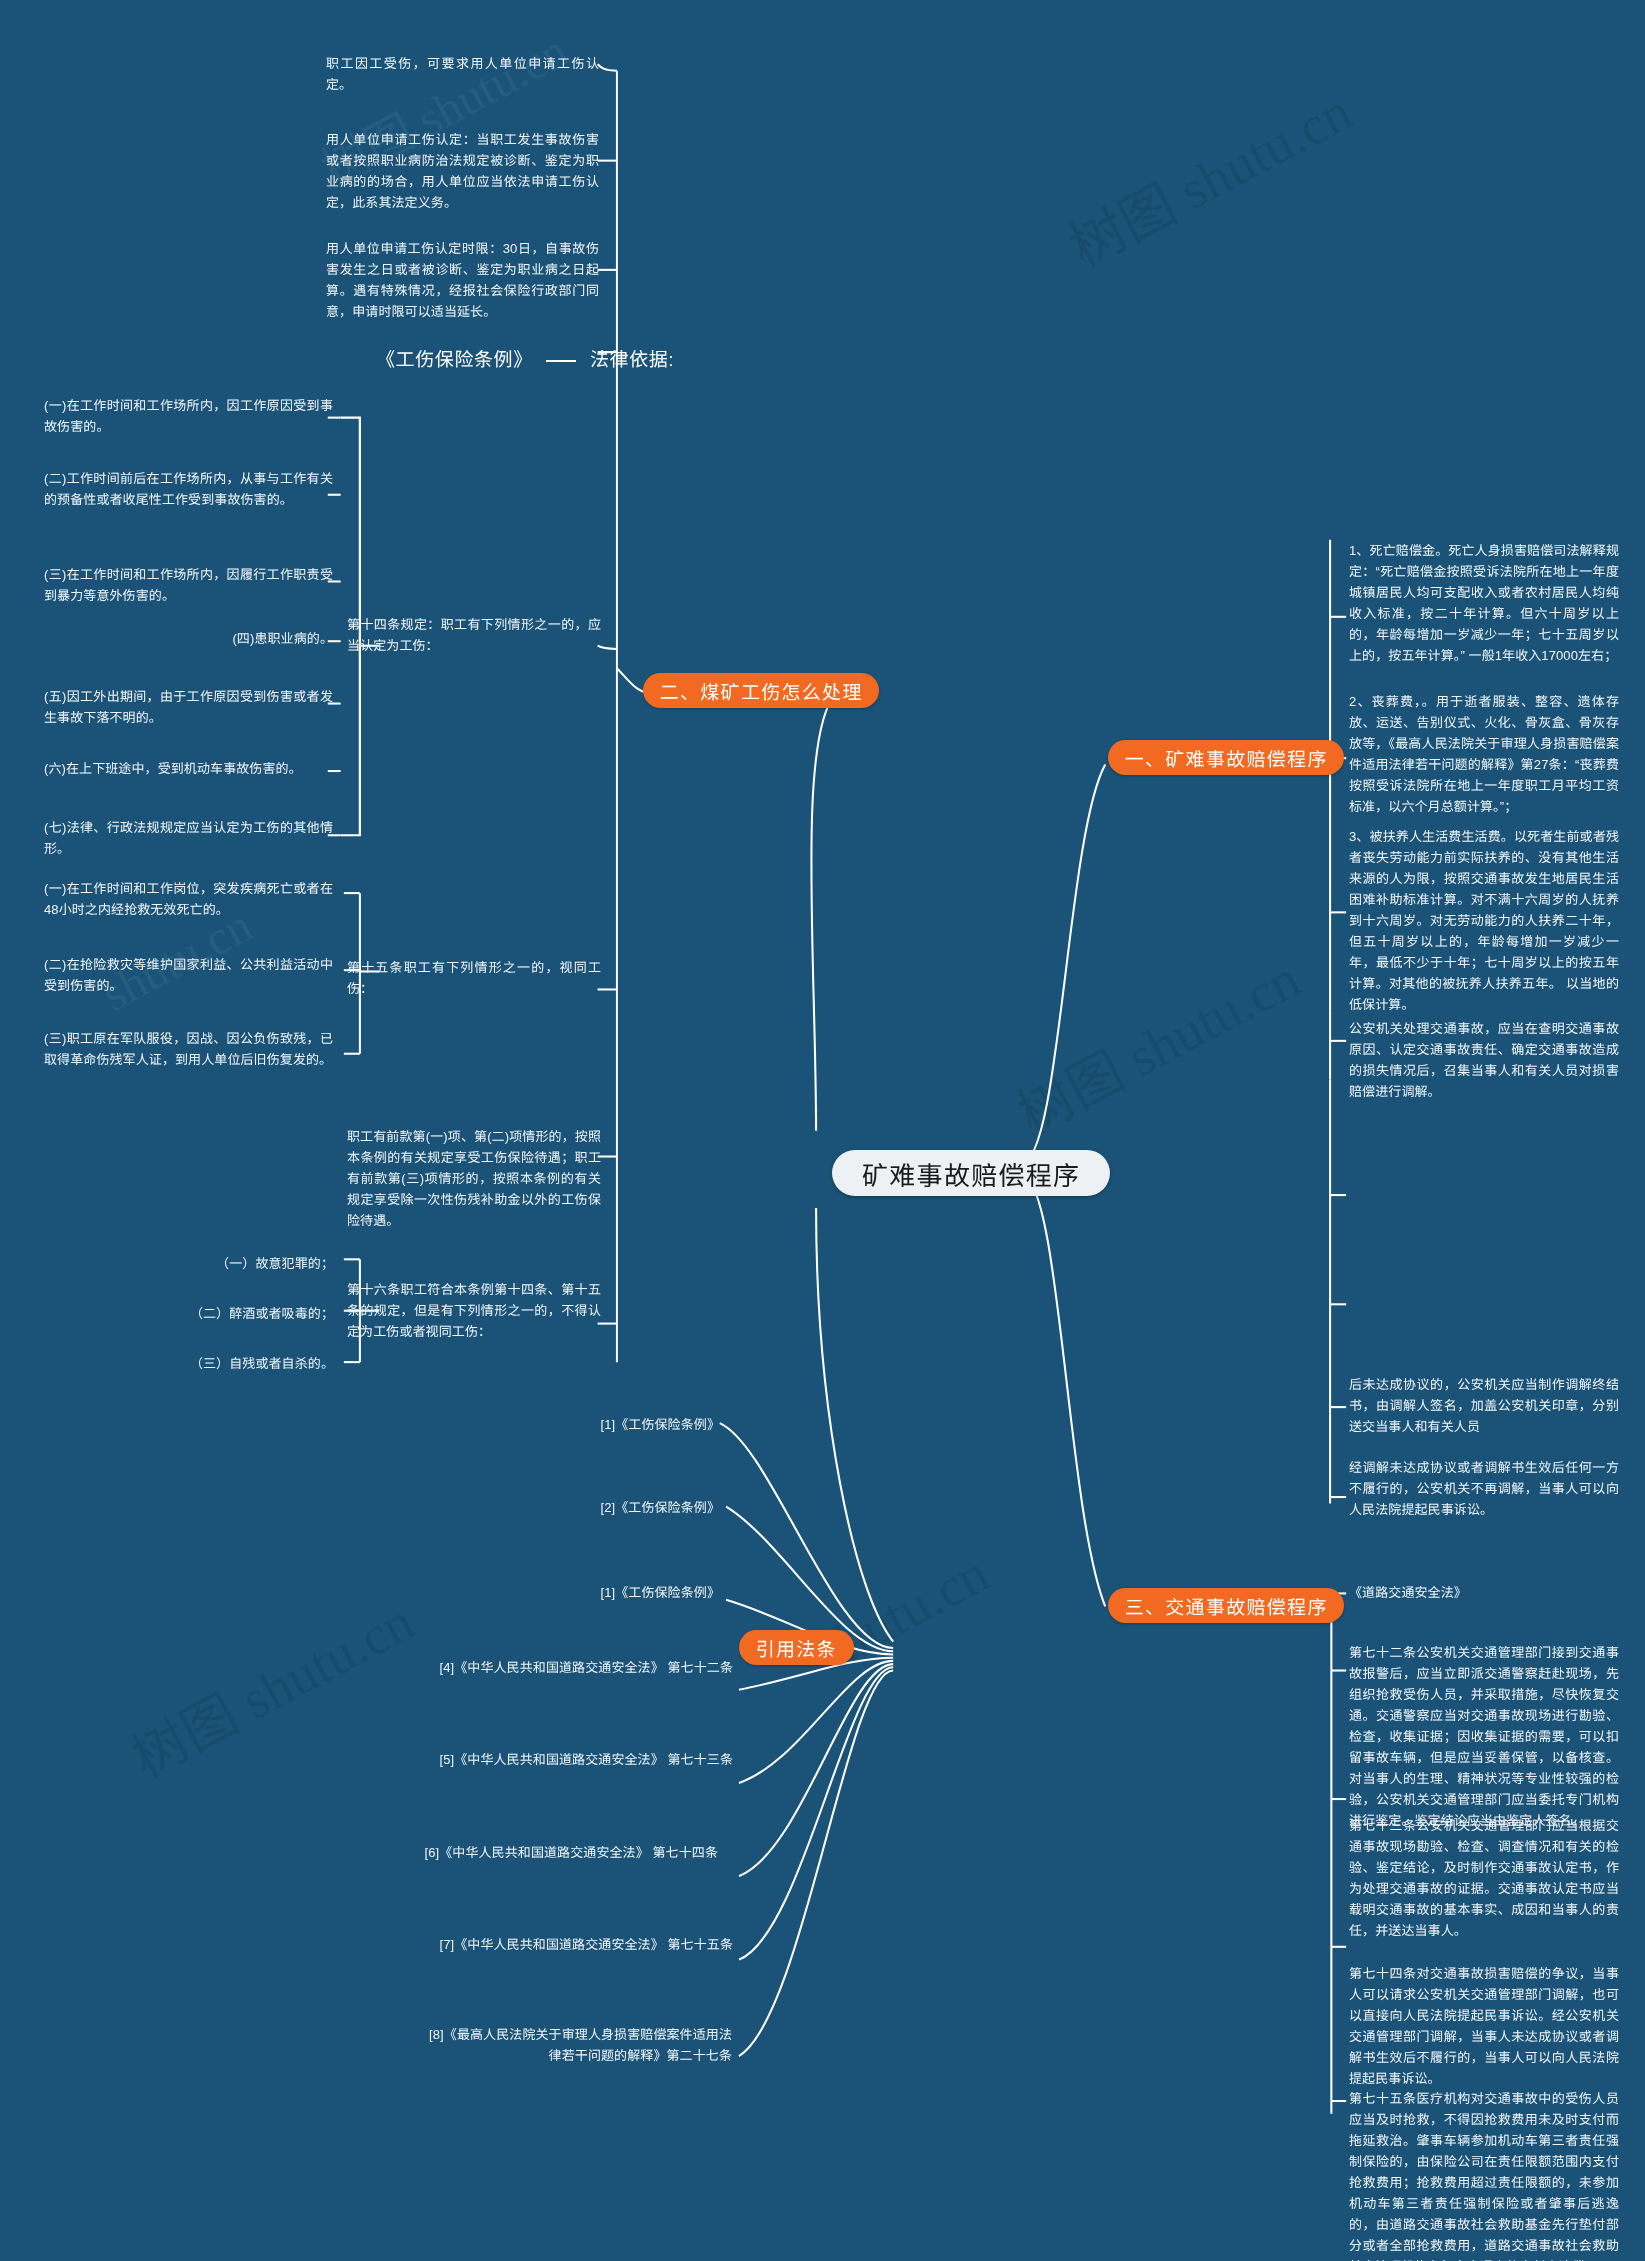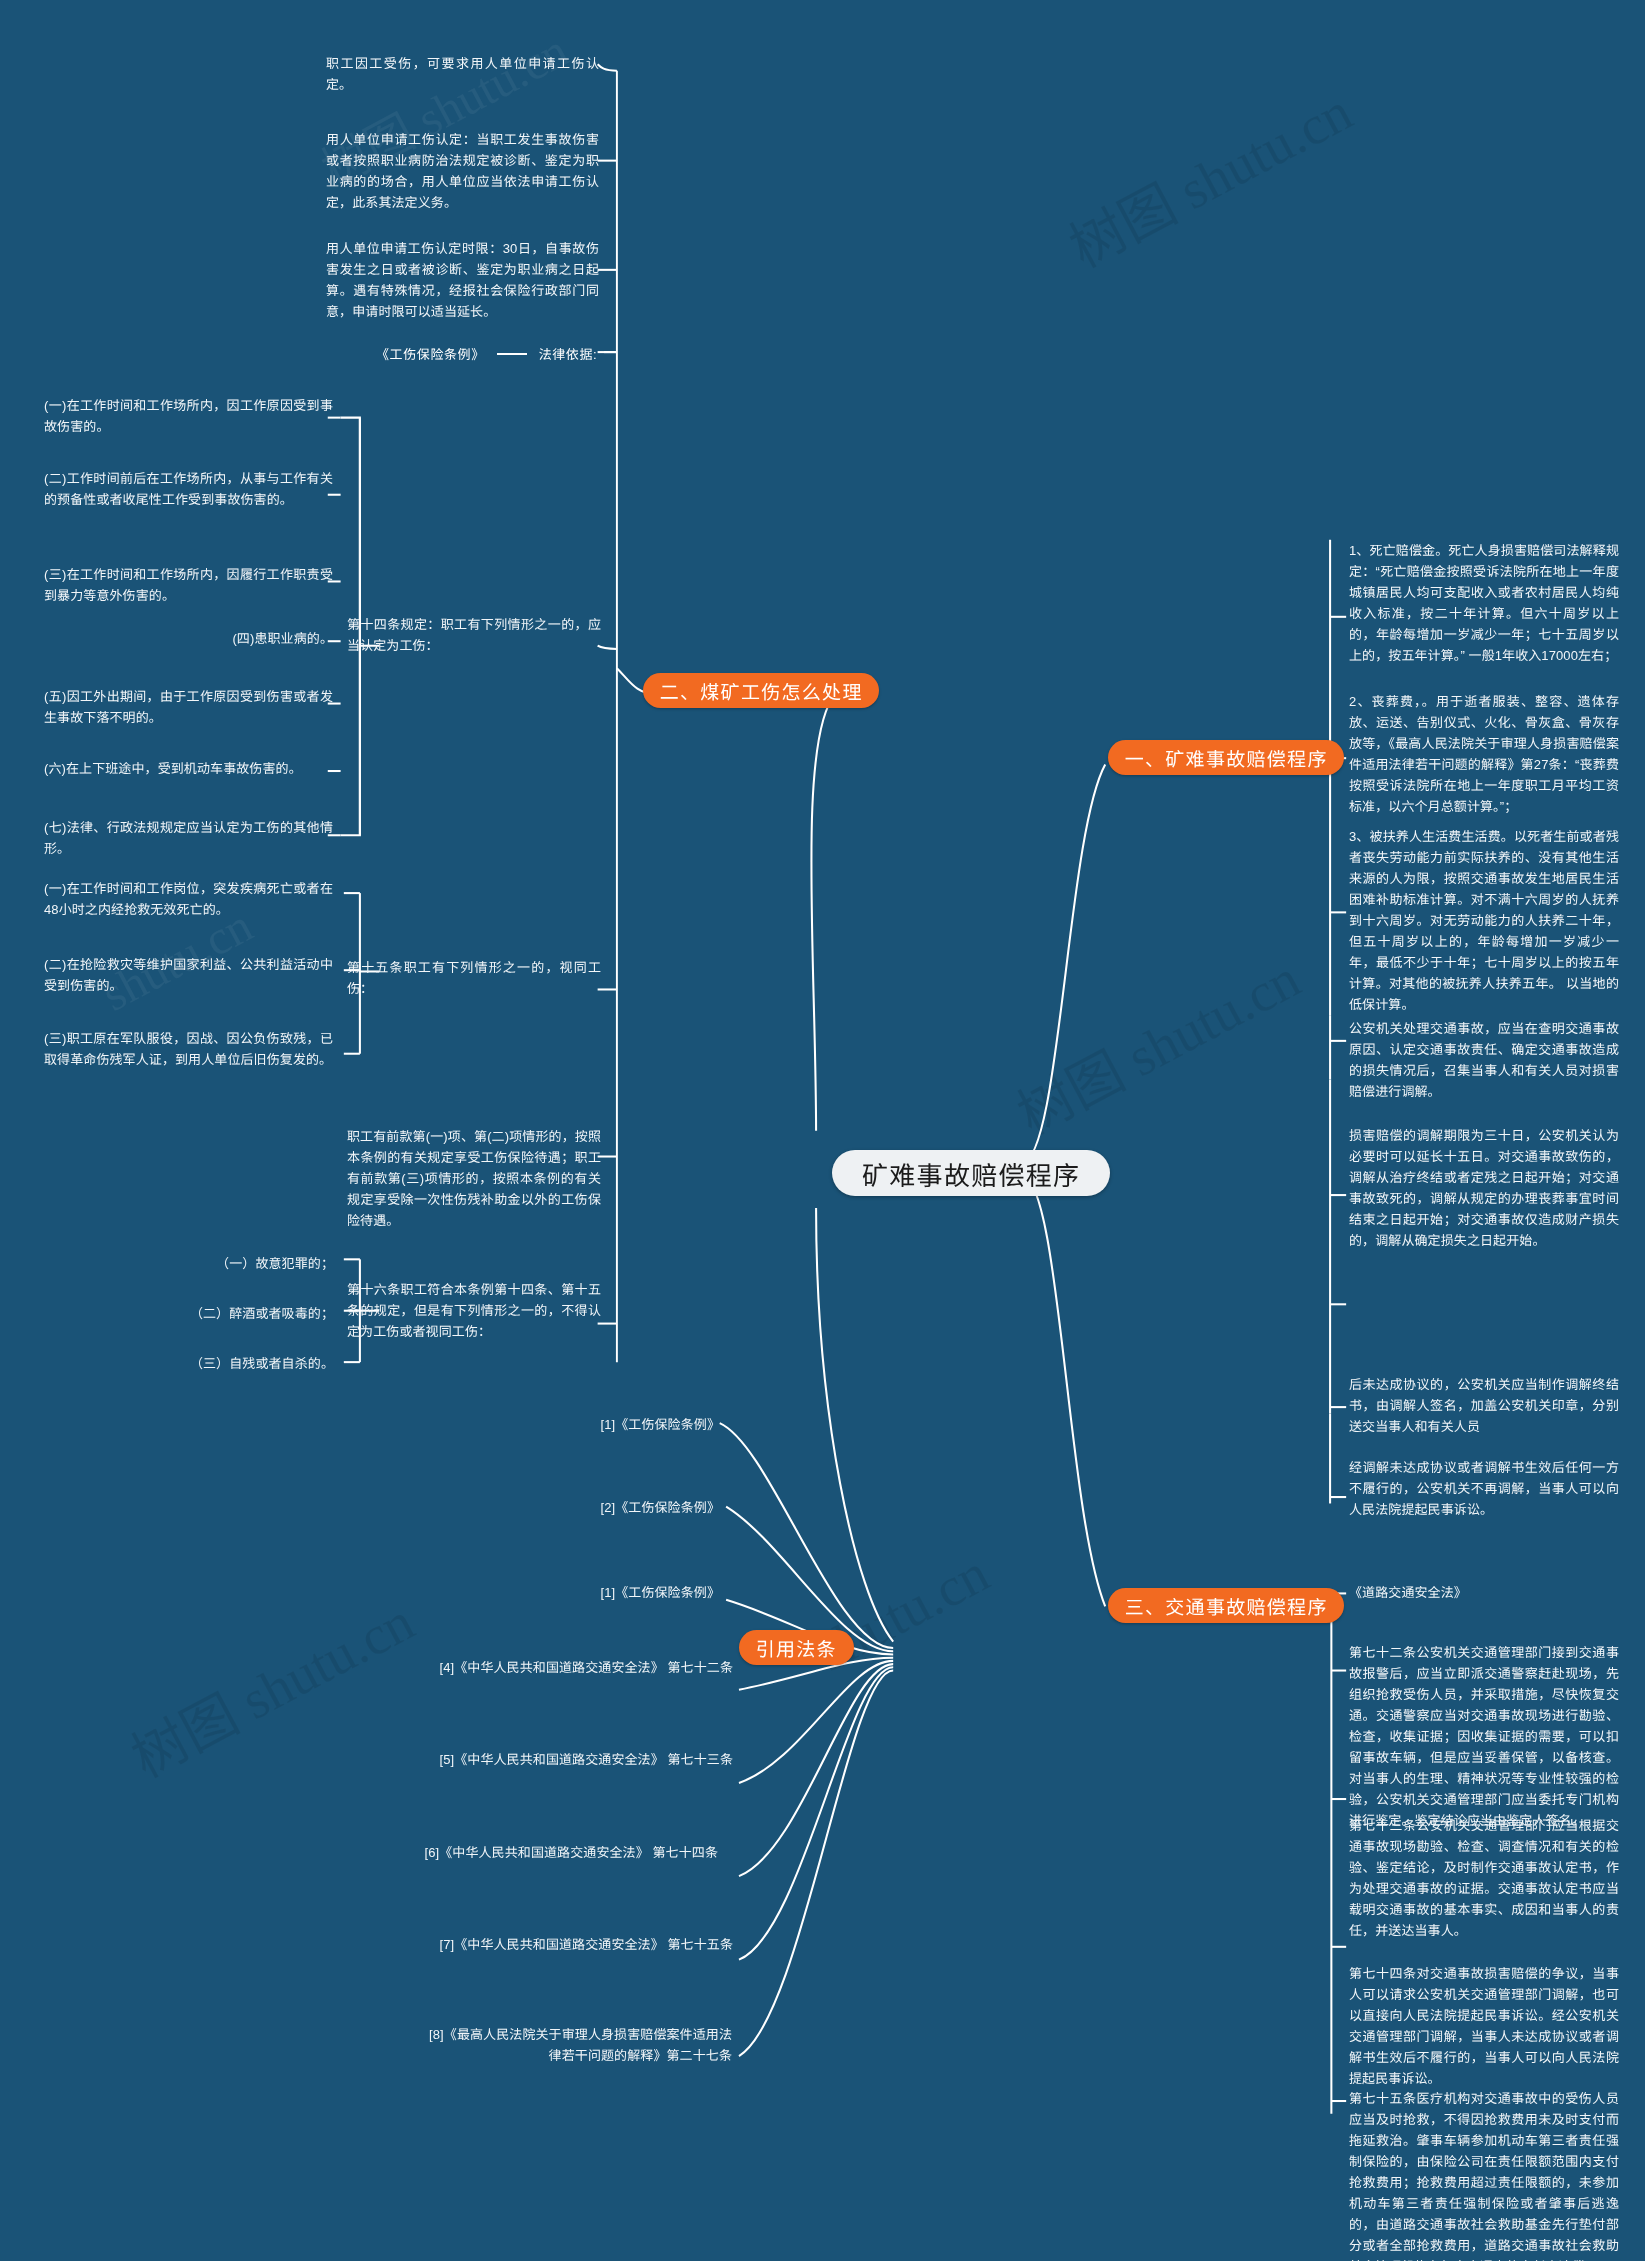--- a/index.html
+++ b/index.html
@@ -42,21 +42,21 @@
     border-radius:642px;
     font-size:26px;
     letter-spacing:1.3px;
     display:flex;align-items:center;justify-content:center;
     white-space:nowrap;
     padding:0 30px;
     box-shadow:0 1.3px 3.9px rgba(0,0,0,.3);
   }
   .basis{
     position:absolute;
-    font-size:13px;
+    font-size:19px;
     color:#ffffff;
     white-space:nowrap;
     letter-spacing:0.6px;
   }
   .dash{display:inline-block;width:30px;height:1.9px;background:#fff;vertical-align:3.9px;margin:0 7.7px;}
   .wm{
     position:absolute;
     color:rgba(255,255,255,.055);
     font-size:48px;
     font-family:"Liberation Serif","DejaVu Serif",serif;
@@ -218,21 +218,20 @@
   <div class="node leaf r" style="left:431px;top:1657px;width:302px;">[4]《中华人民共和国道路交通安全法》 第七十二条</div>
   <div class="node leaf r" style="left:431px;top:1749px;width:302px;">[5]《中华人民共和国道路交通安全法》 第七十三条</div>
   <div class="node leaf r" style="left:416px;top:1842px;width:302px;">[6]《中华人民共和国道路交通安全法》 第七十四条</div>
   <div class="node leaf r" style="left:431px;top:1934px;width:302px;">[7]《中华人民共和国道路交通安全法》 第七十五条</div>
   <div class="node leaf r" style="left:424px;top:2024px;width:308px;">[8]《最高人民法院关于审理人身损害赔偿案件适用法律若干问题的解释》第二十七条</div>
 
   <div class="node leaf" style="left:1349px;top:540px;width:270px;">1、死亡赔偿金。死亡人身损害赔偿司法解释规定：“死亡赔偿金按照受诉法院所在地上一年度城镇居民人均可支配收入或者农村居民人均纯收入标准，按二十年计算。但六十周岁以上的，年龄每增加一岁减少一年；七十五周岁以上的，按五年计算。” 一般1年收入17000左右；</div>
   <div class="node leaf" style="left:1349px;top:691px;width:270px;">2、丧葬费，。用于逝者服装、整容、遗体存放、运送、告别仪式、火化、骨灰盒、骨灰存放等，《最高人民法院关于审理人身损害赔偿案件适用法律若干问题的解释》第27条：“丧葬费按照受诉法院所在地上一年度职工月平均工资标准，以六个月总额计算。”；</div>
   <div class="node leaf" style="left:1349px;top:826px;width:270px;">3、被扶养人生活费生活费。以死者生前或者残者丧失劳动能力前实际扶养的、没有其他生活来源的人为限，按照交通事故发生地居民生活困难补助标准计算。对不满十六周岁的人抚养到十六周岁。对无劳动能力的人扶养二十年，但五十周岁以上的，年龄每增加一岁减少一年，最低不少于十年；七十周岁以上的按五年计算。对其他的被抚养人扶养五年。 以当地的低保计算。</div>
   <div class="node leaf" style="left:1349px;top:1018px;width:270px;">公安机关处理交通事故，应当在查明交通事故原因、认定交通事故责任、确定交通事故造成的损失情况后，召集当事人和有关人员对损害赔偿进行调解。</div>
-  <div class="node leaf" style="left:1349px;top:1125px;width:270px;">损害赔偿的调解期限为三十日，公安机关认为必要时可以延长十五日。对交通事故致伤的，调解从治疗终结或者定残之日起开始；对交通事故致死的，调解从规定的办理丧葬事宜时间结束之日起开始；对交通事故仅造成财产损失的，调解从确定损失之日起开始。</div>
   <div class="node leaf" style="left:1349px;top:1374px;width:270px;">后未达成协议的，公安机关应当制作调解终结书，由调解人签名，加盖公安机关印章，分别送交当事人和有关人员</div>
   <div class="node leaf" style="left:1349px;top:1457px;width:270px;">经调解未达成协议或者调解书生效后任何一方不履行的，公安机关不再调解，当事人可以向人民法院提起民事诉讼。</div>
 
   <div class="node leaf" style="left:1349px;top:1582px;width:270px;">《道路交通安全法》</div>
   <div class="node leaf" style="left:1349px;top:1642px;width:270px;">第七十二条公安机关交通管理部门接到交通事故报警后，应当立即派交通警察赶赴现场，先组织抢救受伤人员，并采取措施，尽快恢复交通。交通警察应当对交通事故现场进行勘验、检查，收集证据；因收集证据的需要，可以扣留事故车辆，但是应当妥善保管，以备核查。对当事人的生理、精神状况等专业性较强的检验，公安机关交通管理部门应当委托专门机构进行鉴定。鉴定结论应当由鉴定人签名。</div>
   <div class="node leaf" style="left:1349px;top:1815px;width:270px;">第七十三条公安机关交通管理部门应当根据交通事故现场勘验、检查、调查情况和有关的检验、鉴定结论，及时制作交通事故认定书，作为处理交通事故的证据。交通事故认定书应当载明交通事故的基本事实、成因和当事人的责任，并送达当事人。</div>
   <div class="node leaf" style="left:1349px;top:1963px;width:270px;">第七十四条对交通事故损害赔偿的争议，当事人可以请求公安机关交通管理部门调解，也可以直接向人民法院提起民事诉讼。经公安机关交通管理部门调解，当事人未达成协议或者调解书生效后不履行的，当事人可以向人民法院提起民事诉讼。</div>
   <div class="node leaf" style="left:1349px;top:2088px;width:270px;">第七十五条医疗机构对交通事故中的受伤人员应当及时抢救，不得因抢救费用未及时支付而拖延救治。肇事车辆参加机动车第三者责任强制保险的，由保险公司在责任限额范围内支付抢救费用；抢救费用超过责任限额的，未参加机动车第三者责任强制保险或者肇事后逃逸的，由道路交通事故社会救助基金先行垫付部分或者全部抢救费用，道路交通事故社会救助基金管理机构有权向交通事故责任人追偿。</div>
 
 </div>

